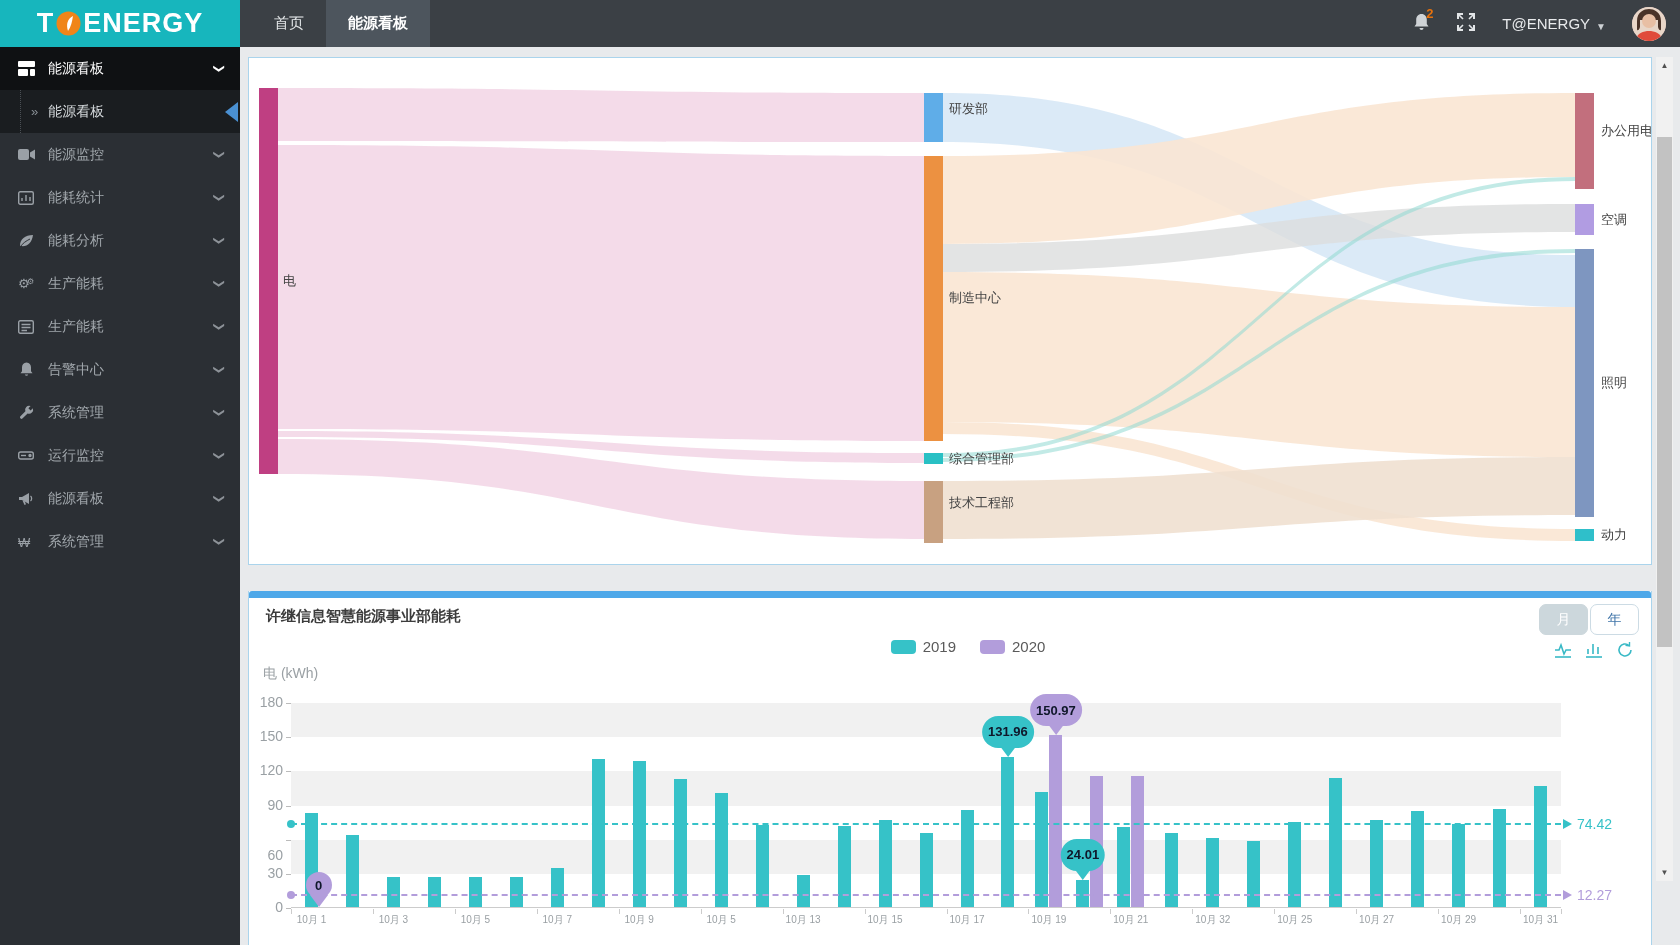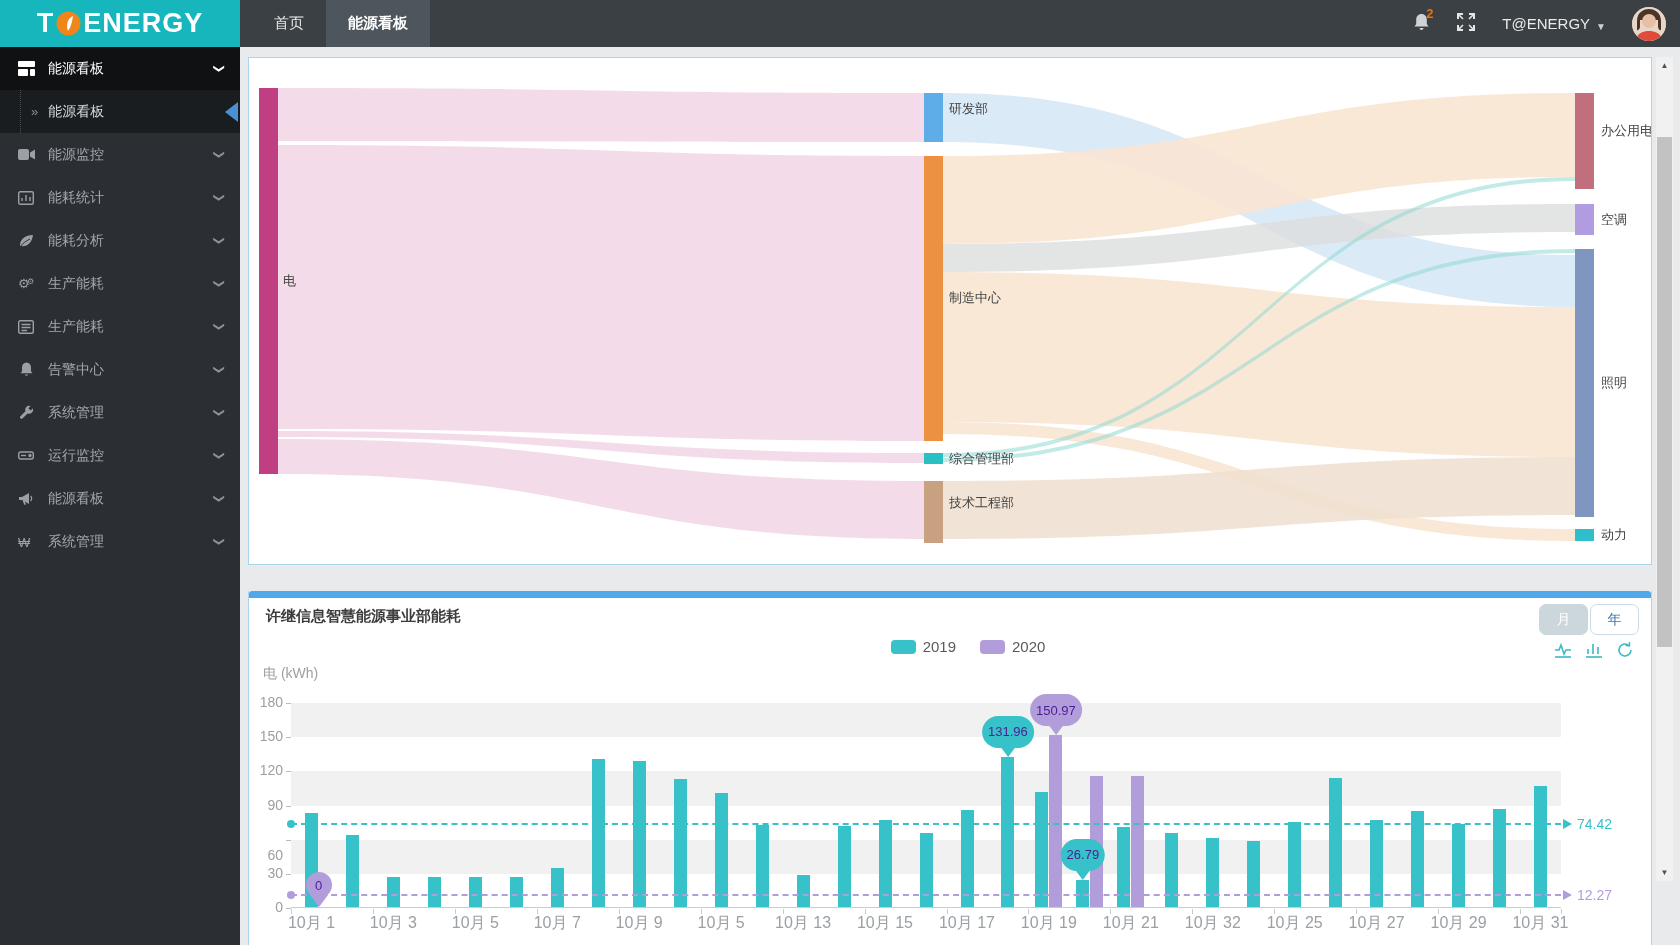--- a/index.html
+++ b/index.html
@@ -52,28 +52,28 @@
   .legend-text { font-size:15px; color:#5a5a5a; }
   .toolbox { position:absolute; right:16px; top:50px; display:flex; gap:12px; }
   .toolbox svg { cursor:pointer; }
   .yname { position:absolute; left:14px; top:74px; font-size:14px; color:#9aa0a4; }
   .plot { position:absolute; left:42px; top:112px; width:1270px; height:205px;
           background:repeating-linear-gradient(to bottom,#f1f1f1 0,#f1f1f1 34.17px,#ffffff 34.17px,#ffffff 68.33px);
           border-bottom:1px solid #ccc; }
   .bar { position:absolute; bottom:0; width:13px; }
   .ylab { position:absolute; width:34px; text-align:right; font-size:14px; color:#9aa0a4; left:0; }
   .ytick { position:absolute; width:5px; height:1px; background:#bbb; left:37px; }
-  .xlab { position:absolute; width:84px; text-align:center; font-size:16px; color:#9aa0a4; top:322px; }
+  .xlab { position:absolute; width:84px; text-align:center; font-size:10px; color:#9aa0a4; top:322px; }
   .xtick { position:absolute; width:1px; height:5px; background:#ccc; top:318px; }
   .avgline { position:absolute; height:0; border-top:2px dashed; }
   .avgline .dot { position:absolute; left:-4px; top:-5px; width:8px; height:8px; border-radius:50%; }
   .avgline .arr { position:absolute; left:calc(100% + 2px); top:-6px; width:0; height:0; border-top:5px solid transparent; border-bottom:5px solid transparent; border-left:9px solid; }
   .avgline .avg-label { position:absolute; left:calc(100% + 16px); top:-9px; font-size:14px; white-space:nowrap; }
   .pin { position:absolute; transform:translateX(-50%); display:flex; flex-direction:column; align-items:center; z-index:6; }
-  .pin-head { min-width:28px; height:32px; padding:8px 6px; border-radius:17px; color:#4c1d95; font-size:13px; font-weight:normal; display:flex; align-items:center; justify-content:center; }
+  .pin-head { min-width:28px; height:32px; padding:8px 6px; border-radius:17px; color:#0f172a; font-size:13px; font-weight:bold; display:flex; align-items:center; justify-content:center; }
   .pin.small .pin-head { min-width:26px; height:26px; border-radius:14px; font-size:13px; }
   .pin-tail { width:0; height:0; border-left:9px solid transparent; border-right:9px solid transparent; border-top:12px solid; margin-top:-3px; }
 
   
   .scrollbar { position:absolute; left:1656px; top:57px; width:17px; height:824px; background:#f1f1f1; z-index:15; }
   .sb-btn { position:absolute; left:0; width:17px; height:17px; display:flex; align-items:center; justify-content:center; font-size:8px; color:#505050; background:#f1f1f1; cursor:pointer; }
   .sb-thumb { position:absolute; left:1px; top:80px; width:15px; height:510px; background:#c2c2c2; cursor:pointer; }
 </style>
 </head>
 <body>
@@ -361,21 +361,21 @@
       <div class="avgline" style="left:0;width:1270px;top:191.0px;border-color:#b29ddb">
         <span class="dot" style="background:#b29ddb"></span>
         <span class="arr" style="border-left-color:#b29ddb"></span>
         <span class="avg-label" style="color:#b29ddb">12.27</span>
       </div>
       <div class="pin" style="left:716.9px;bottom:150.3px">
         <div class="pin-head" style="background:#36c2c8">131.96</div>
         <div class="pin-tail" style="border-top-color:#36c2c8"></div>
       </div>
       <div class="pin" style="left:791.9px;bottom:27.3px">
-        <div class="pin-head" style="background:#36c2c8">26.79</div>
+        <div class="pin-head" style="background:#36c2c8">24.01</div>
         <div class="pin-tail" style="border-top-color:#36c2c8"></div>
       </div>
       <div class="pin" style="left:764.9px;bottom:171.9px">
         <div class="pin-head" style="background:#b29ddb">150.97</div>
         <div class="pin-tail" style="border-top-color:#b29ddb"></div>
       </div>
       <div class="pin small" style="left:27.5px;bottom:0.0px">
         <div class="pin-head" style="background:#b29ddb">0</div>
         <div class="pin-tail" style="border-top-color:#b29ddb"></div>
       </div>

